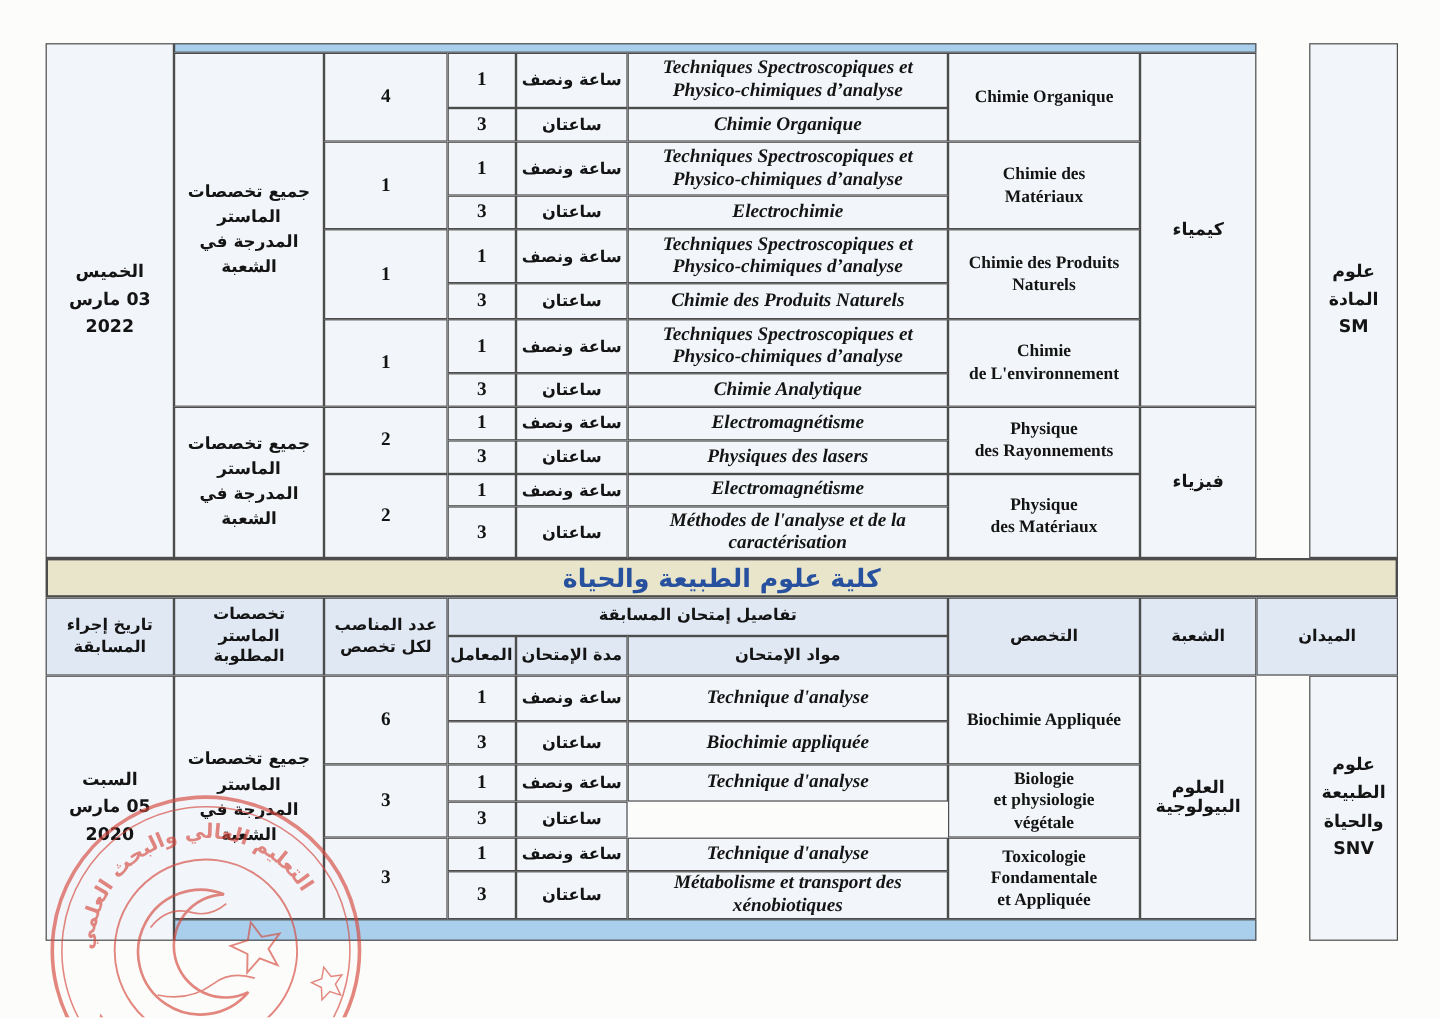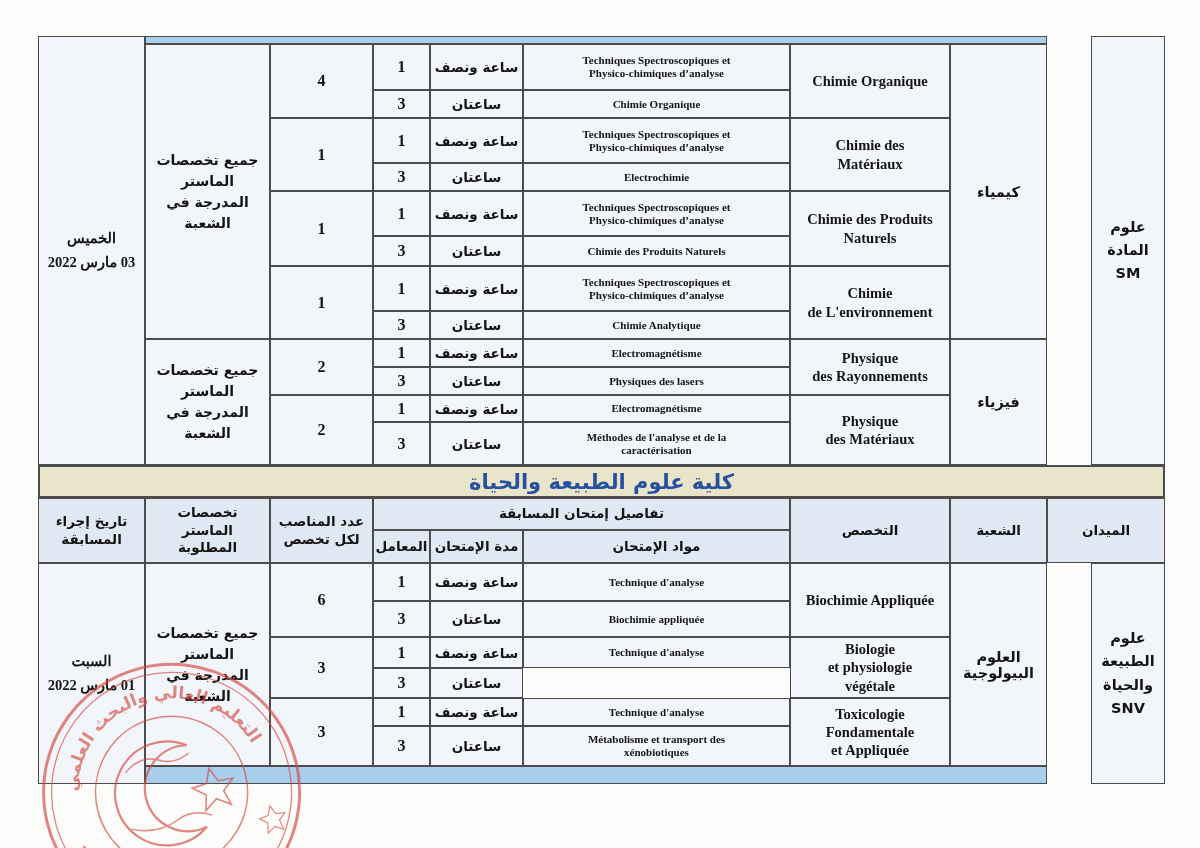--- a/index.html
+++ b/index.html
@@ -7,26 +7,26 @@
   .page{position:relative;width:1200px;height:848px;overflow:hidden;background:#fcfcfa;
         font-family:"DejaVu Sans",sans-serif;}
   .grid{position:absolute;display:grid;direction:rtl;}
   .cell{border:1px solid #4c4c4c;background:#f2f5f9;display:flex;align-items:center;
         justify-content:center;text-align:center;padding:1px 3px;box-sizing:border-box;
         white-space:pre-line;overflow:hidden;color:#141414;}
   .ar{font-family:"DejaVu Sans",sans-serif;font-weight:bold;}
   .fr{font-family:"Liberation Serif","DejaVu Serif",serif;font-weight:bold;direction:ltr;}
   .hdr{background:#dfe8f3;font-size:13.5px;line-height:1.3;font-weight:bold;}
   .band{background:#a9cfec;}
-  .subj{font-size:11px;line-height:1.18;}
+  .subj{font-size:16px;line-height:1.18;font-style:italic;}
   .spec{font-size:14.5px;line-height:1.25;}
   .num{font-size:16px;}
   .dur{font-size:13.5px;}
   .master{font-size:14px;line-height:1.5;}
-  .datec{font-size:14.5px;line-height:1.6;font-family:Liberation Serif, serif;}
+  .datec{font-size:14.5px;line-height:1.6;}
   .branch{font-size:14.5px;}
   .domain{font-size:14.5px;line-height:1.6;margin-left:44px;}
   .banner{position:absolute;left:38px;top:465px;width:1127px;height:33px;box-sizing:border-box;
           border:2px solid #4c4c4c;background:#e9e5cb;display:flex;align-items:center;
           justify-content:center;color:#27519e;font-weight:bold;font-size:21px;}
   
   #t1{left:38px;top:36px;width:1127px;height:429px;
       grid-template-columns:118px 97px 160px 267px 93px 57px 103px 125px 107px;
       grid-template-rows:8px 46px 28px 45px 28px 45px 30px 45px 28px 28px 28px 27px 43px;}
   
@@ -149,21 +149,21 @@
     <div class="cell ar hdr" style="grid-column:8;grid-row:1/span 2;">تخصصات
 الماستر
 المطلوبة</div>
     <div class="cell ar domain" style="grid-column:1;grid-row:3/span 7;">علوم الطبيعة
 والحياة
 SNV</div>
 
     <div class="cell ar hdr" style="grid-column:9;grid-row:1/span 2;">تاريخ إجراء
 المسابقة</div>
     <div class="cell ar datec" style="grid-column:9;grid-row:3/span 7;">السبت
-01 مارس 2022</div>
+05 مارس 2020</div>
     <div class="cell ar branch" style="grid-column:2;grid-row:3/span 6;">العلوم
 البيولوجية</div>
     <div class="cell ar master" style="grid-column:8;grid-row:3/span 6;">جميع تخصصات
 الماستر
 المدرجة في الشعبة</div>
 
     <div class="cell fr num" style="grid-column:7;grid-row:3/span 2;">6</div>
     <div class="cell fr num" style="grid-column:7;grid-row:5/span 2;">3</div>
     <div class="cell fr num" style="grid-column:7;grid-row:7/span 2;">3</div>
 

